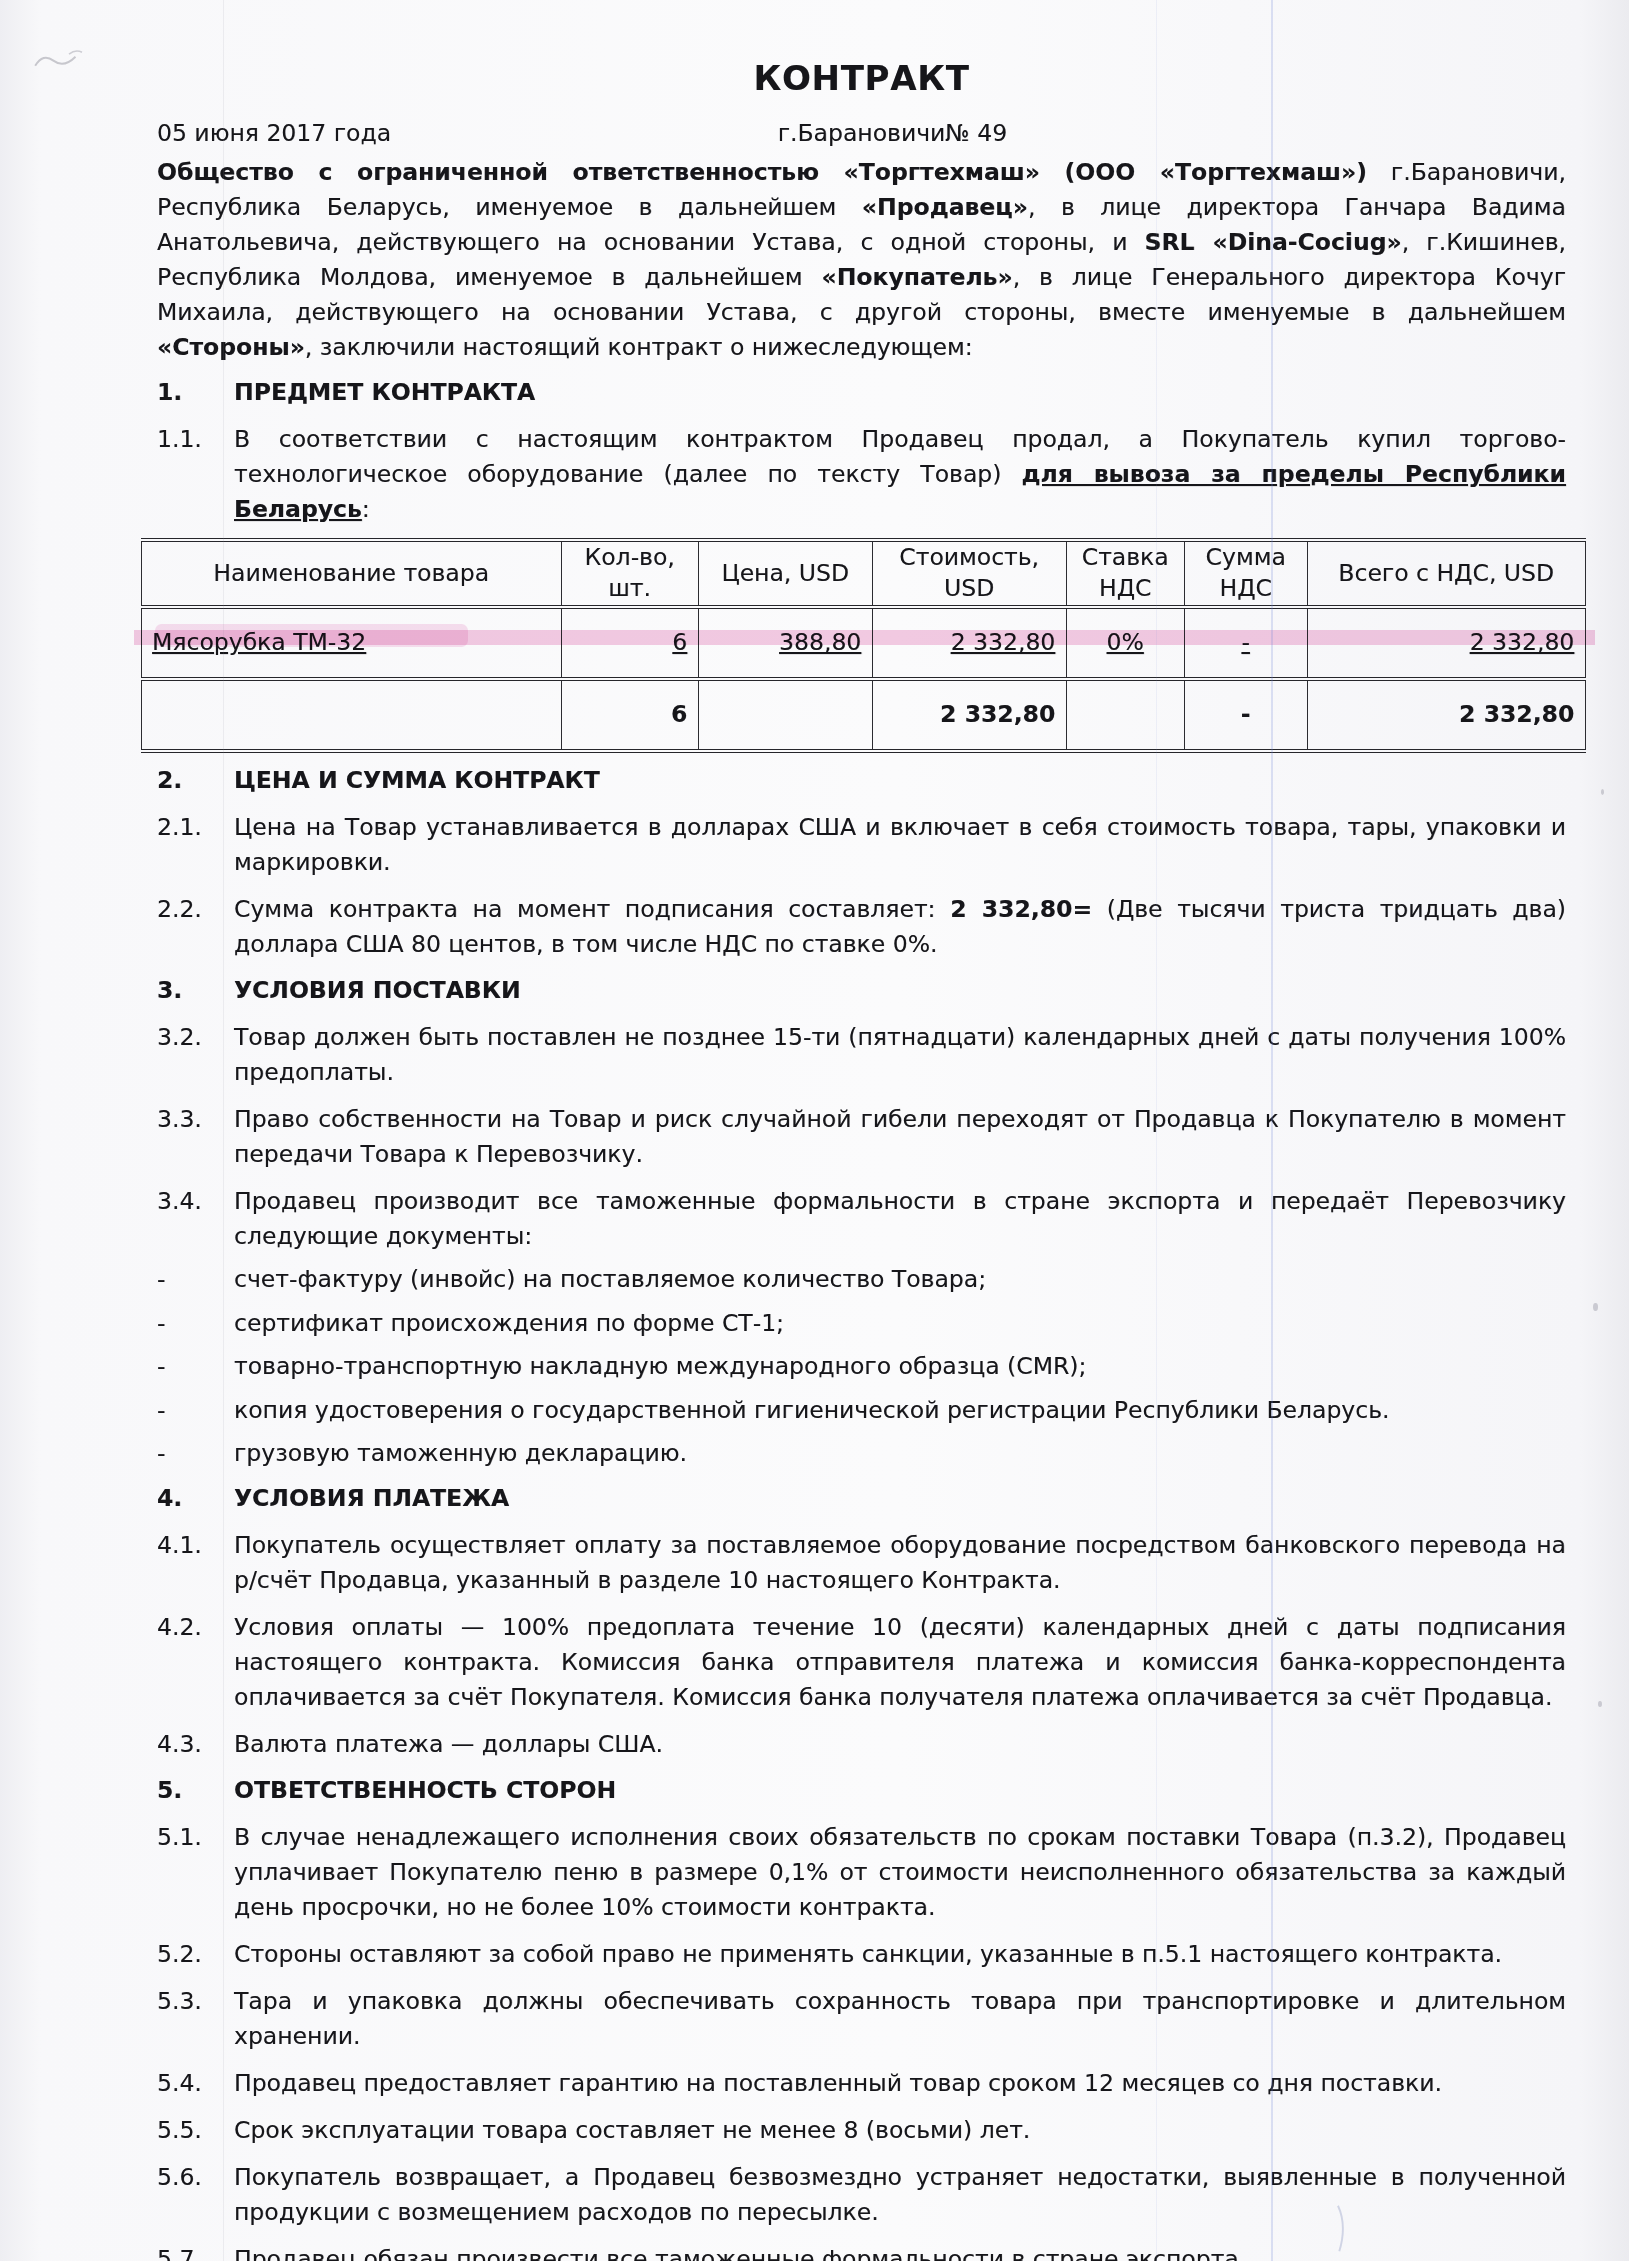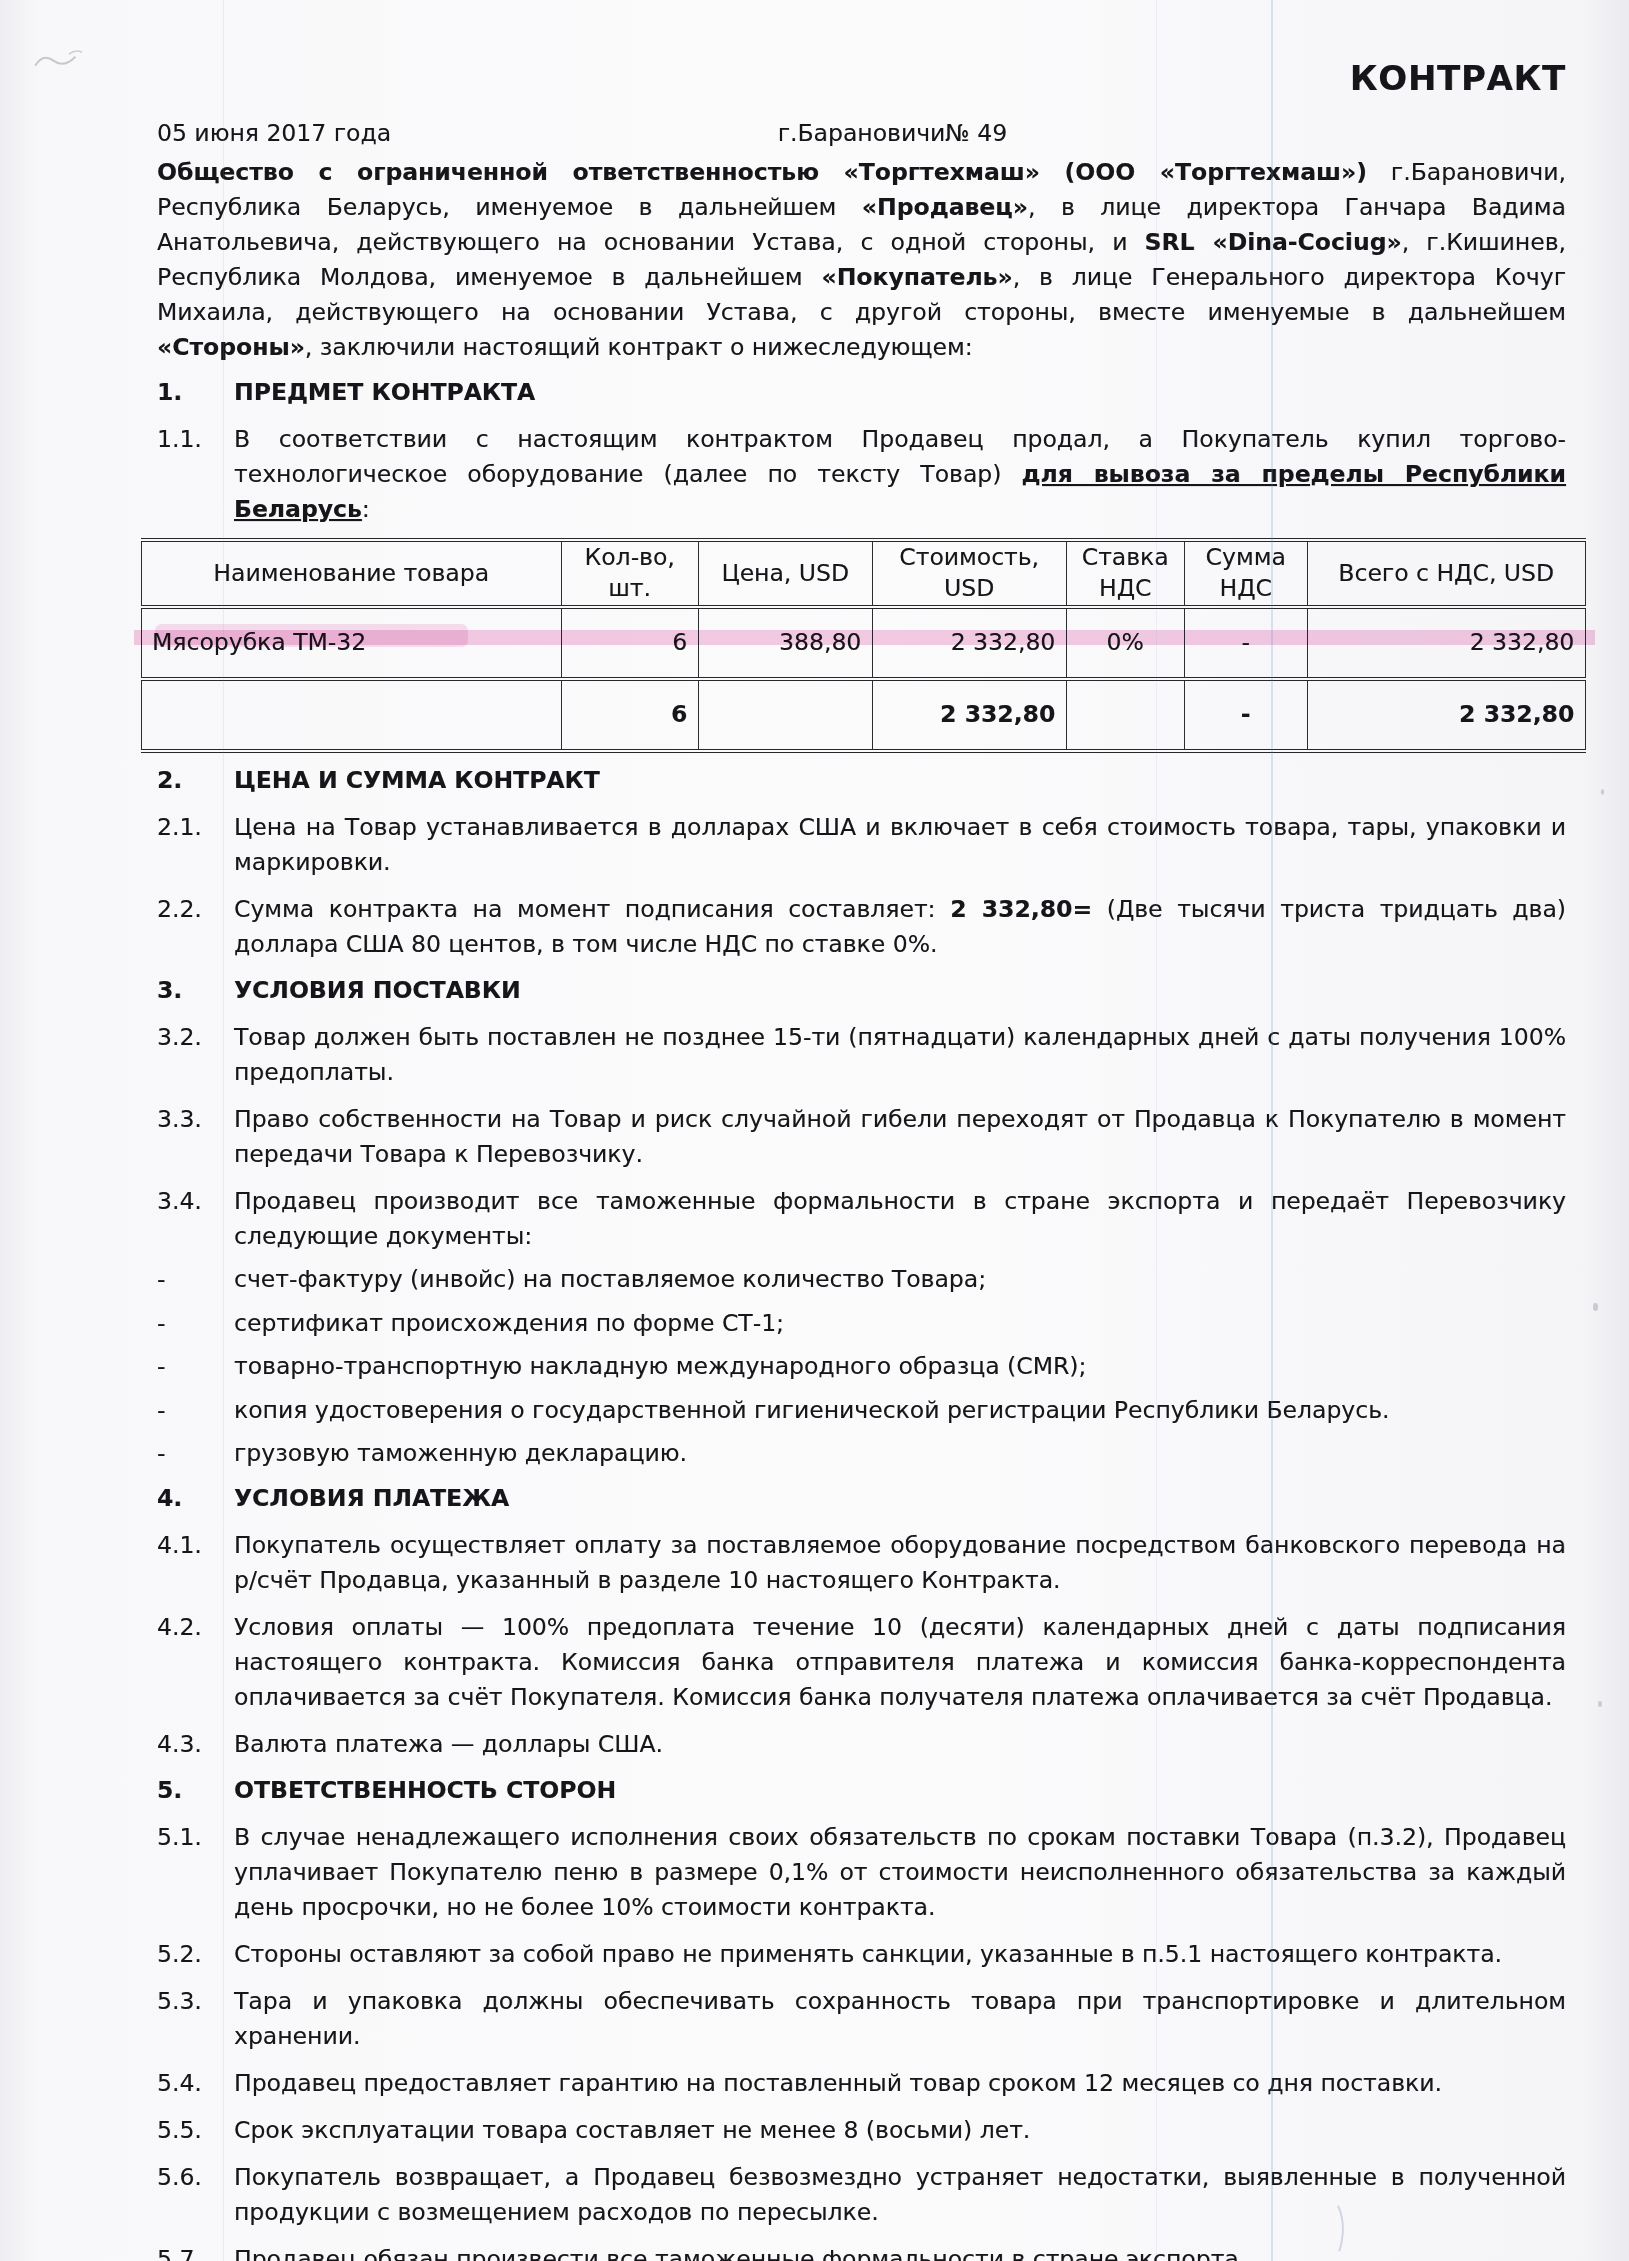--- a/index.html
+++ b/index.html
@@ -12,21 +12,21 @@
     color: #16161a;
     font-family: "DejaVu Sans", "Liberation Sans", sans-serif;
     font-size: 23.5px;
     line-height: 35px;
     text-shadow: 0.3px 0.3px 0.5px rgba(25,25,32,0.38);
   }
   .content { padding: 0 63px 0 157px; }
 
   .title {
     padding-top: 59px;
-    text-align: right;
+    text-align: center;
     font-weight: bold;
     font-size: 34px;
     line-height: 38px;
     letter-spacing: 0.7px;
   }
   .dateline {
     display: grid;
     grid-template-columns: 1fr auto 1fr;
     margin-top: 19px;
   }
@@ -67,21 +67,21 @@
     border-top: 4.6px double #26262b;
     border-bottom: 4.6px double #26262b;
     font-weight: normal;
     text-align: center;
     vertical-align: middle;
     height: 63px;
     white-space: pre-line;
     line-height: 31px;
   }
   td { height: 68px; vertical-align: middle; }
-  tr.item td { border-bottom: 4.6px double #26262b; }
+  tr.item td { border-bottom: 4.6px double #26262b; text-decoration: underline; }
   tr.total td { border-bottom: 4.6px double #26262b; font-weight: bold; }
   td.name { text-align: left; }
   td.num { text-align: right; }
   td.ctr { text-align: center; }
 
   
   .stripe {
     position: absolute; left: -6.5px; right: -10.4px; top: 92px; height: 15px;
     background: rgba(235,158,204,0.52);
     mix-blend-mode: multiply;

